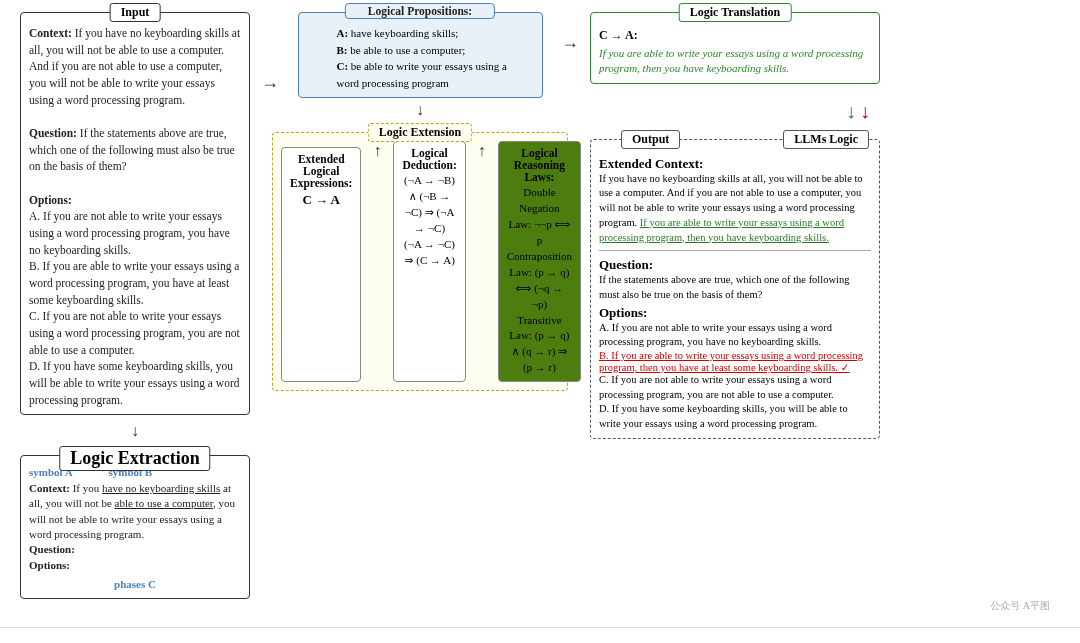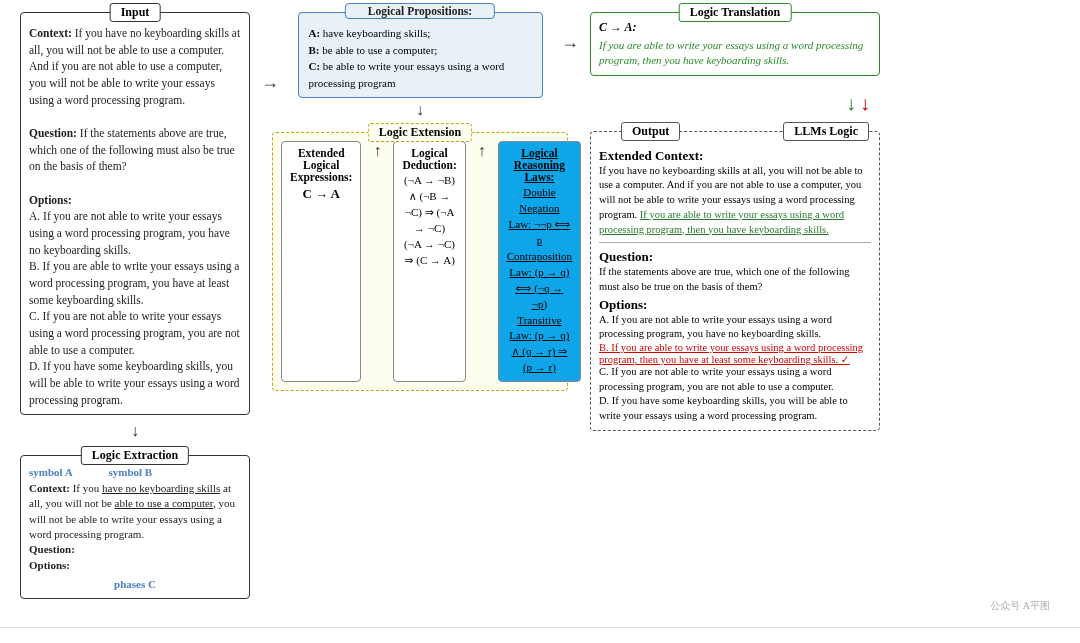--- a/index.html
+++ b/index.html
@@ -69,21 +69,21 @@
     }
     .extraction-box .box-label {
       position: absolute;
       top: -10px;
       left: 50%;
       transform: translateX(-50%);
       background: #fff;
       border: 1.5px solid #333;
       border-radius: 3px;
       padding: 1px 10px;
-      font-size: 12px;
+      font-size: 18px;
       font-weight: bold;
       white-space: nowrap;
       text-align: right;
     }
     .extraction-text {
       font-size: 11px;
       line-height: 1.4;
       color: #222;
       margin-top: 4px;
     }
@@ -172,23 +172,22 @@
       font-size: 11.5px;
       margin-bottom: 2px;
     }
     .inner-box .inner-content {
       font-size: 11px;
       line-height: 1.45;
     }
 
     
     .inner-box-pink {
-      background: #0ea5e9;
+      background: #4d7c0f;
       border-color: #888;
-      text-decoration: underline;
     }
 
     
     .right-col {
       display: flex;
       flex-direction: column;
       gap: 16px;
       width: 290px;
     }
 
@@ -368,33 +367,33 @@
         </div>
       </div>
     </div>
 
     <div class="col-connector">→</div>
 
     <div class="middle-col">
 
       <div class="props-box">
         <div class="box-label">Logical Propositions:</div>
-        <div class="props-text" style="margin-top:6px;">
+        <div class="props-text" style="margin-top:6px;margin-left:28px;">
           <span class="prop-label">A:</span> <span>have keyboarding skills;</span><br>
           <span class="prop-label">B:</span> <span>be able to use a computer;</span><br>
           <span class="prop-label">C:</span> <span>be able to write your essays using a word processing program</span>
         </div>
       </div>
 
       <div class="arrow-down-block" style="margin: 4px 0;">↓</div>
 
       <div class="logic-ext-outer">
         <div class="box-label">Logic Extension</div>
 
-        <div class="inner-box" style="">
+        <div class="inner-box" style="margin-top:6px;">
           <div class="inner-title">Extended Logical Expressions:</div>
           <div class="inner-content" style="font-weight:bold; font-size:13px;">C → A</div>
         </div>
 
         <div class="arrow-down-block">↑</div>
 
         <div class="inner-box">
           <div class="inner-title">Logical Deduction:</div>
           <div class="inner-content">(¬A → ¬B) ∧ (¬B → ¬C) ⇒ (¬A → ¬C)</div>
           <div class="inner-content">(¬A → ¬C) ⇒ (C → A)</div>
@@ -418,21 +417,21 @@
 
       </div>
     </div>
 
     <div class="col-connector" style="padding-top:20px;">→</div>
 
     <div class="right-col">
 
       <div class="translation-box">
         <div class="box-label">Logic Translation</div>
-        <div style="display:flex; gap:6px; align-items:flex-start;font-style:italic;">
+        <div style="margin-top:8px; display:flex; gap:6px; align-items:flex-start;">
           <div>
             <span style="font-weight:bold; font-size:12px;">C → A:</span>
           </div>
         </div>
         <div class="translation-result">If you are able to write your essays using a word processing program, then you have keyboarding skills.</div>
       </div>
 
       <div style="display:flex; justify-content:flex-end; gap:4px; padding-right:10px;">
         <span class="green-arrow">↓</span>
         <span class="red-arrow">↓</span>

